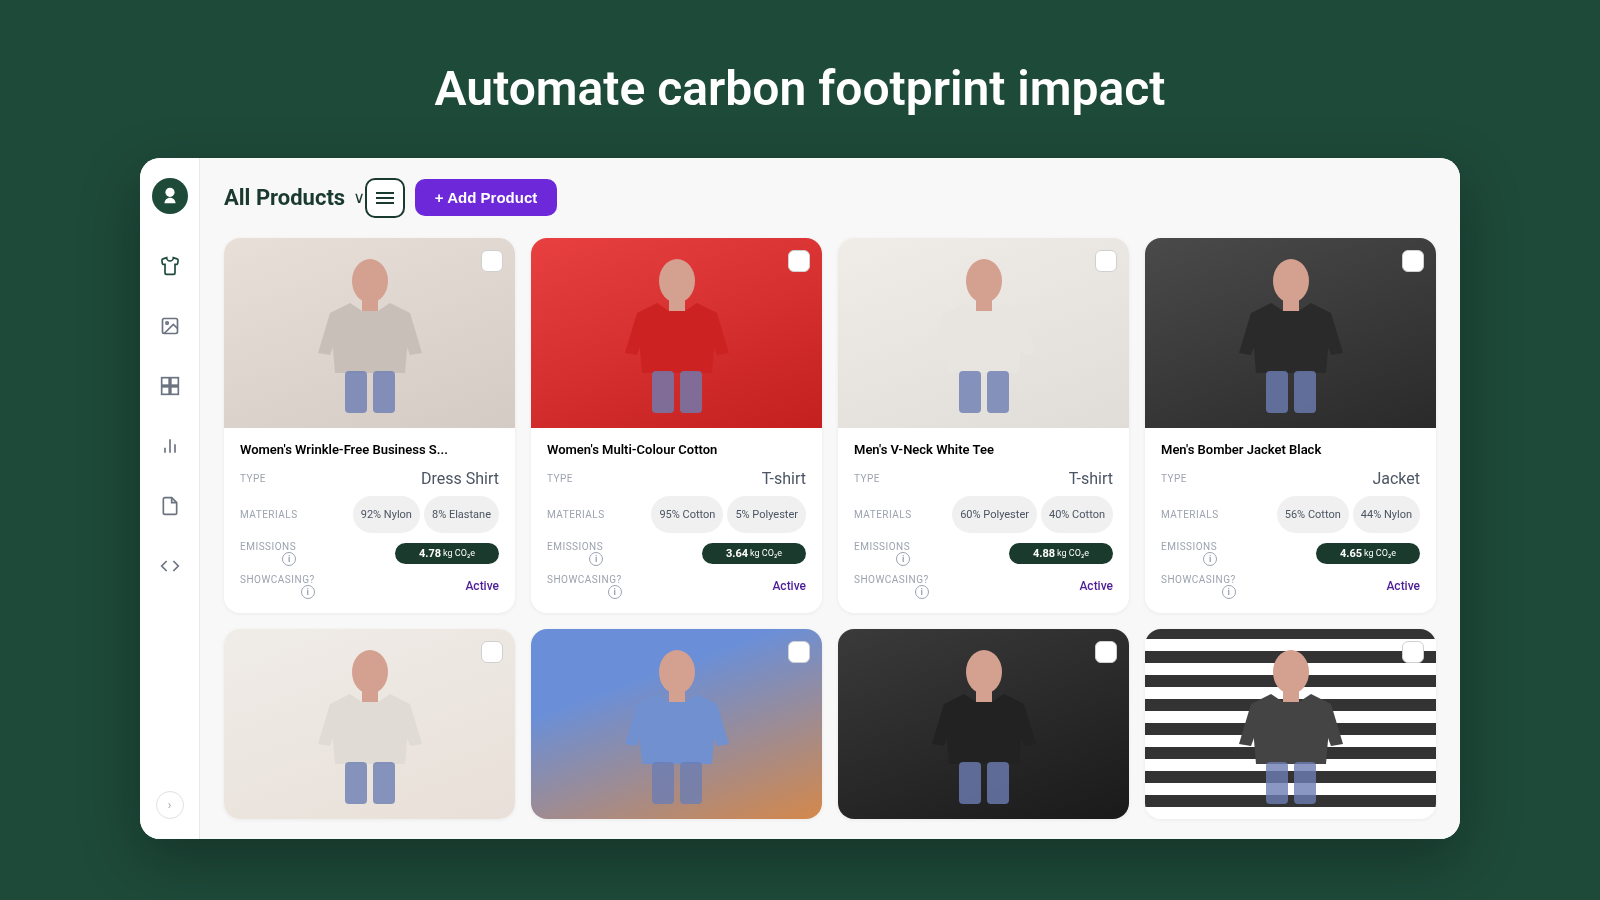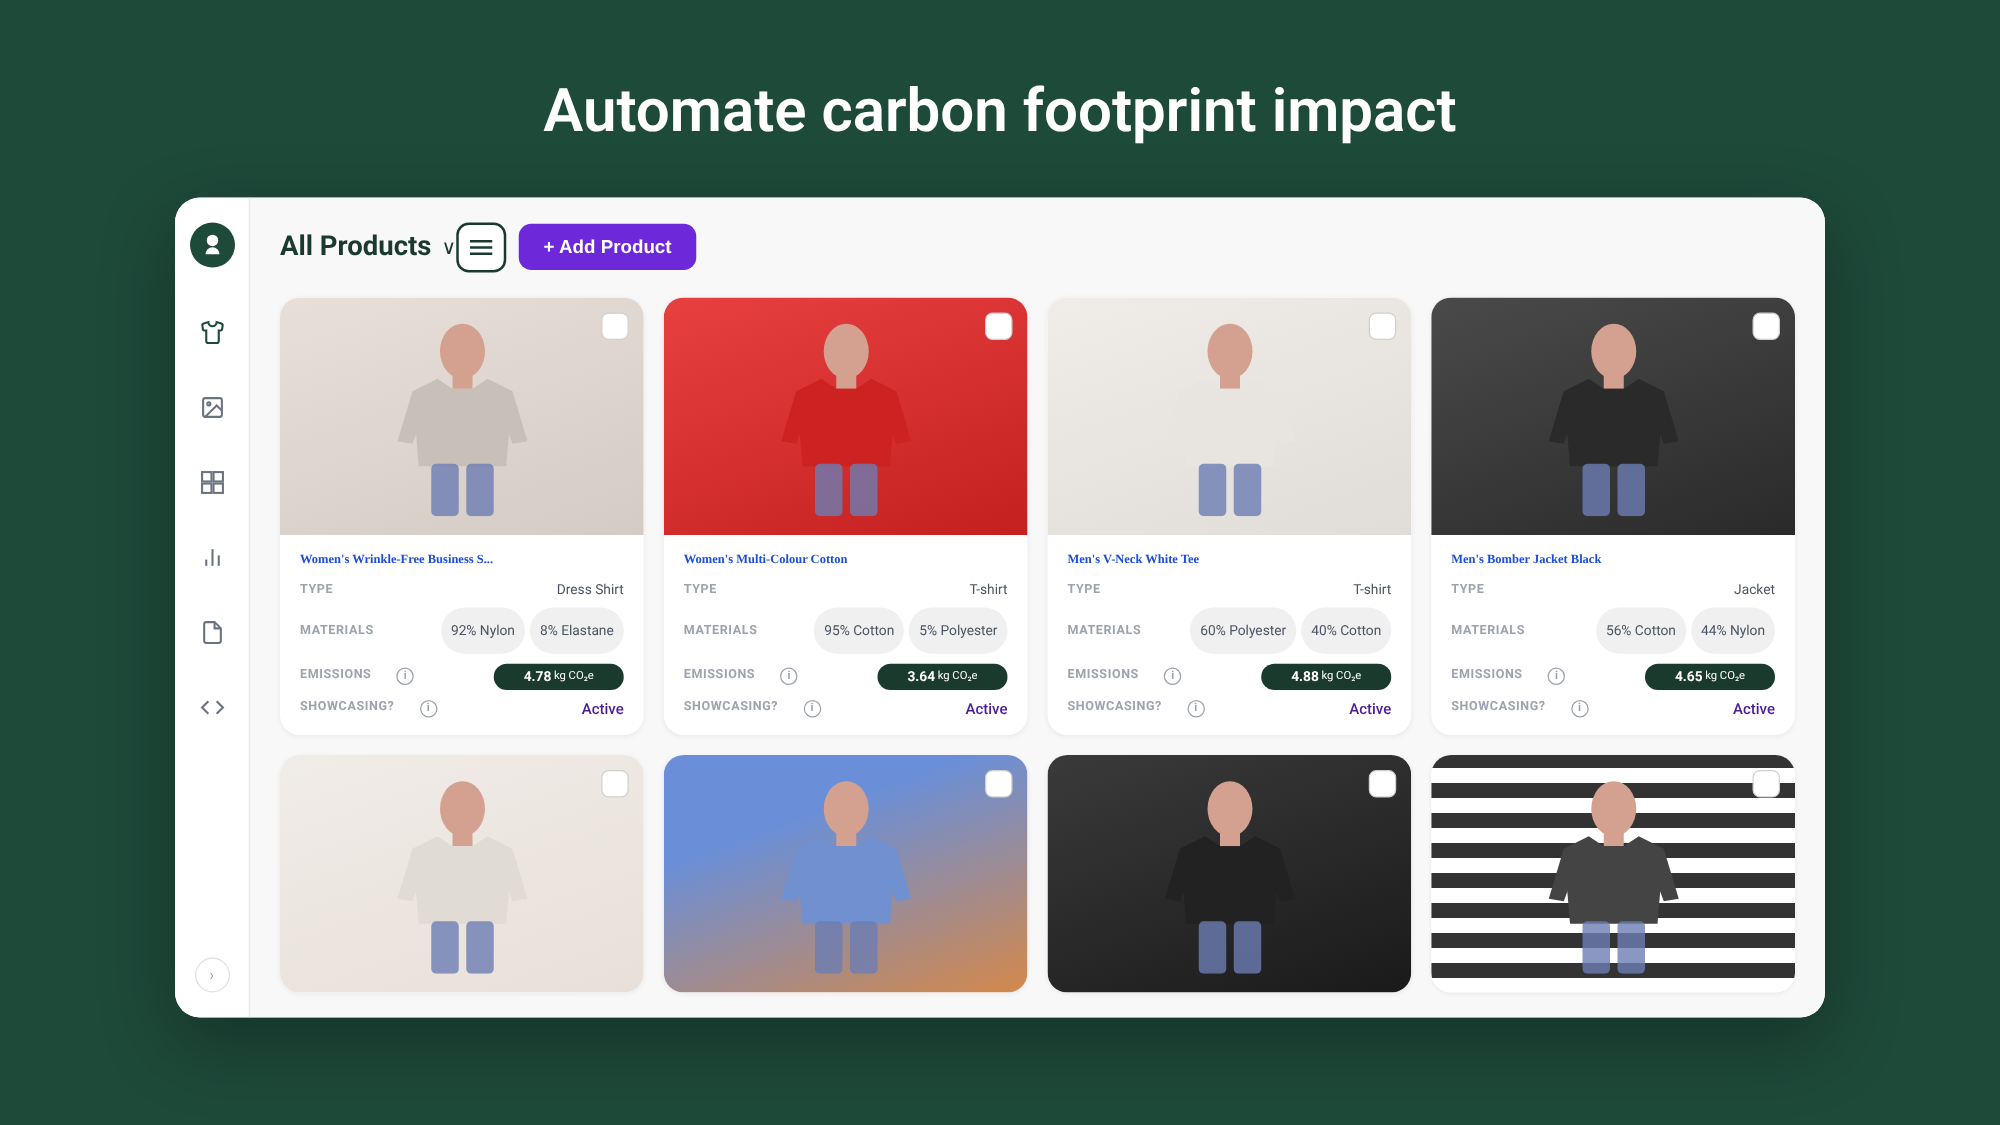--- a/index.html
+++ b/index.html
@@ -221,44 +221,43 @@
       border: 1.5px solid #d0d0d0;
       border-radius: 6px;
       cursor: pointer;
     }
 
     .product-info {
       padding: 14px 16px;
     }
 
     .product-name {
-      font-size: 10px;
+      font-size: 13px;
       font-weight: 600;
-      color: #1d4ed8;
+      color: #000000;
       margin-bottom: 12px;
-      font-family: Liberation Serif, serif;
     }
 
     .info-row {
       display: flex;
       justify-content: space-between;
       align-items: center;
       margin-bottom: 8px;
     }
 
     .info-label {
       font-size: 10px;
-      font-weight: 700;
+      font-weight: 400;
       color: #9ca3af;
       letter-spacing: 0.5px;
       text-transform: uppercase;
     }
 
     .info-value {
-      font-size: 11px;
+      font-size: 16px;
       color: #4b5563;
       text-align: center;
     }
 
     .material-badge {
       background: #f0f0f0;
       color: #4b5563;
       font-size: 11px;
       padding: 12px 8px;
       border-radius: 20px;
@@ -286,22 +285,23 @@
 
     .emissions-row {
       display: flex;
       justify-content: space-between;
       align-items: center;
       margin-bottom: 8px;
     }
 
     .emissions-label-group {
       display: flex;
-      align-items: flex-start;
-      gap: 20px;
+      align-items: flex-end;
+      gap: 0;
+      flex-direction: column;
     }
 
     .info-icon {
       width: 14px;
       height: 14px;
       border-radius: 50%;
       border: 1.5px solid #9ca3af;
       display: flex;
       align-items: center;
       justify-content: center;

